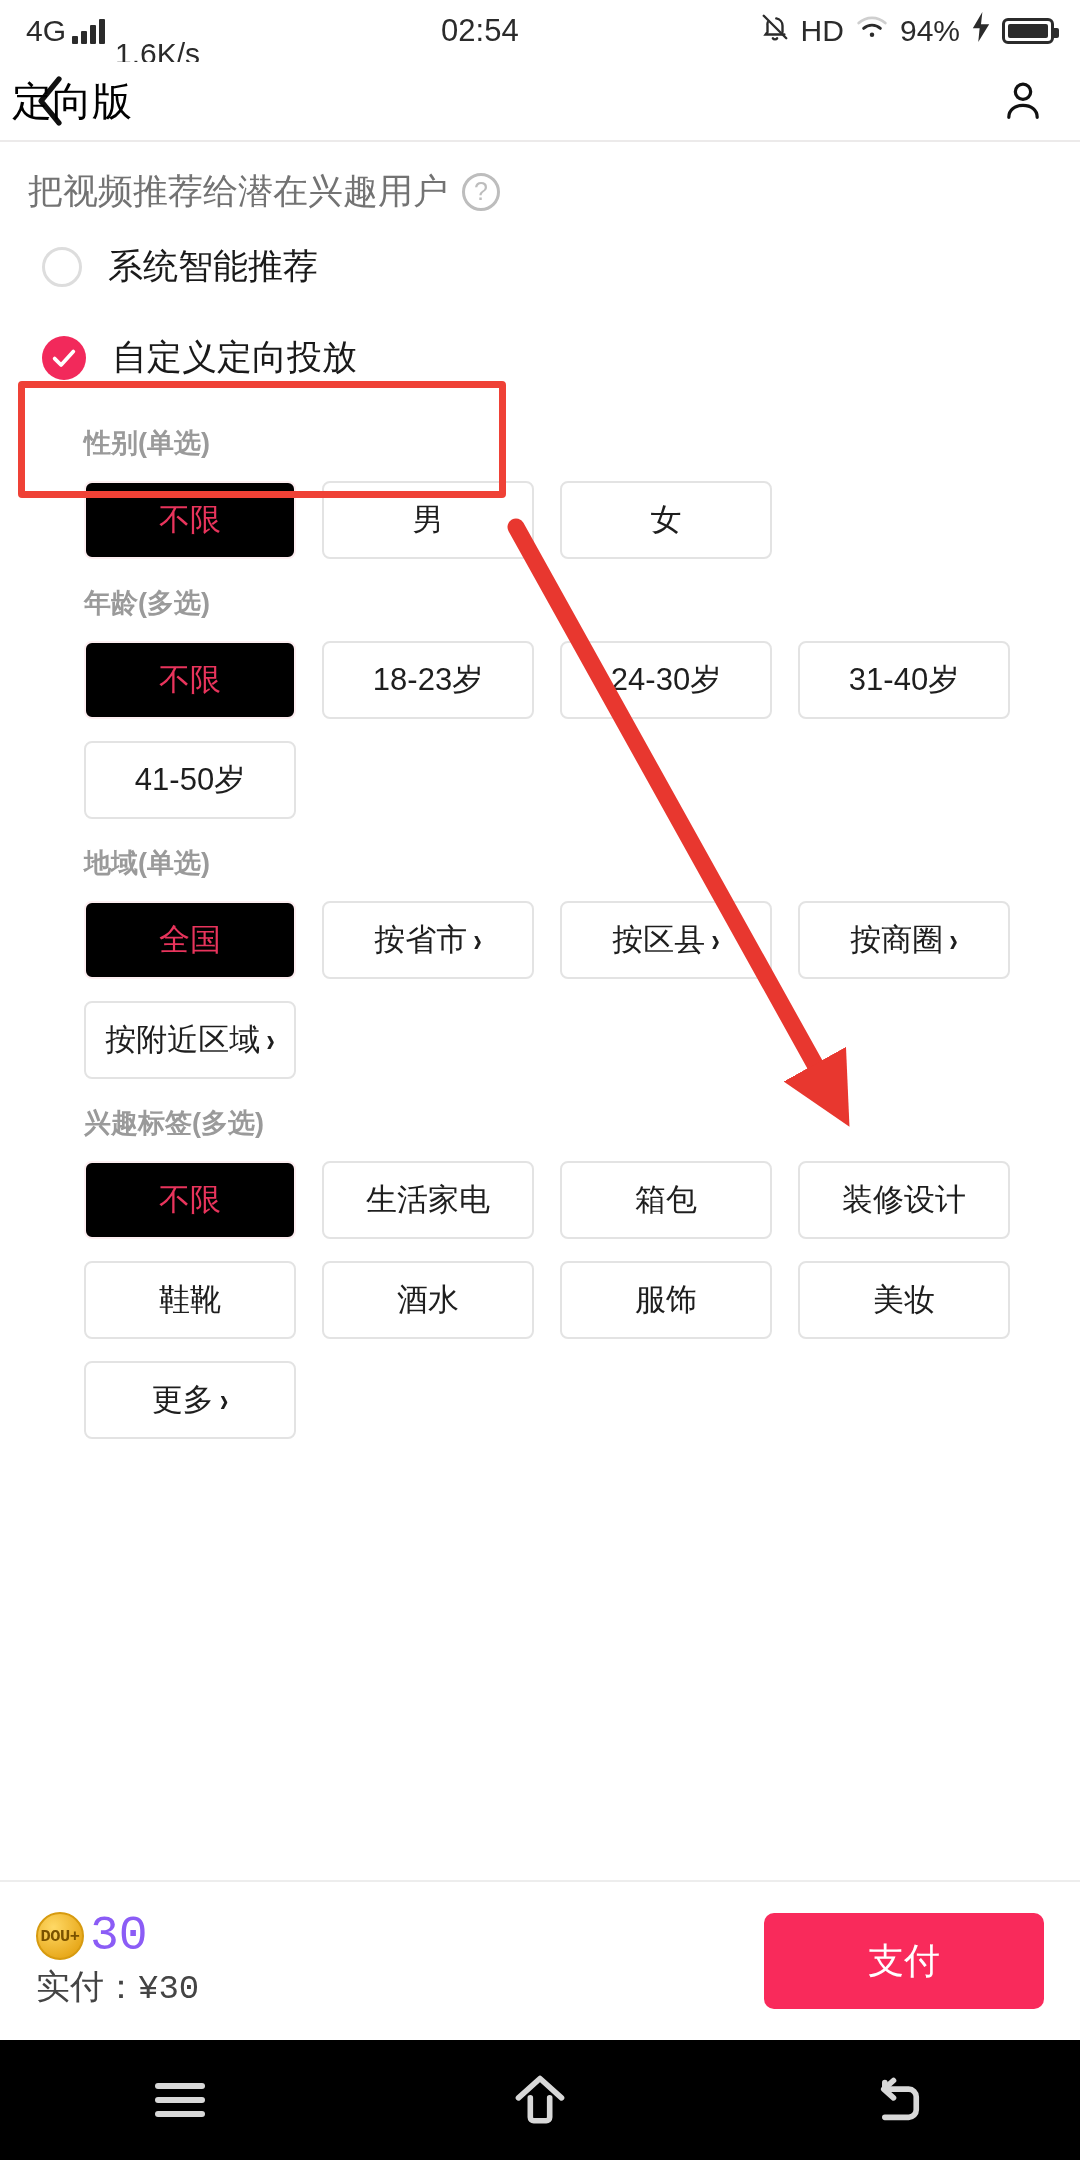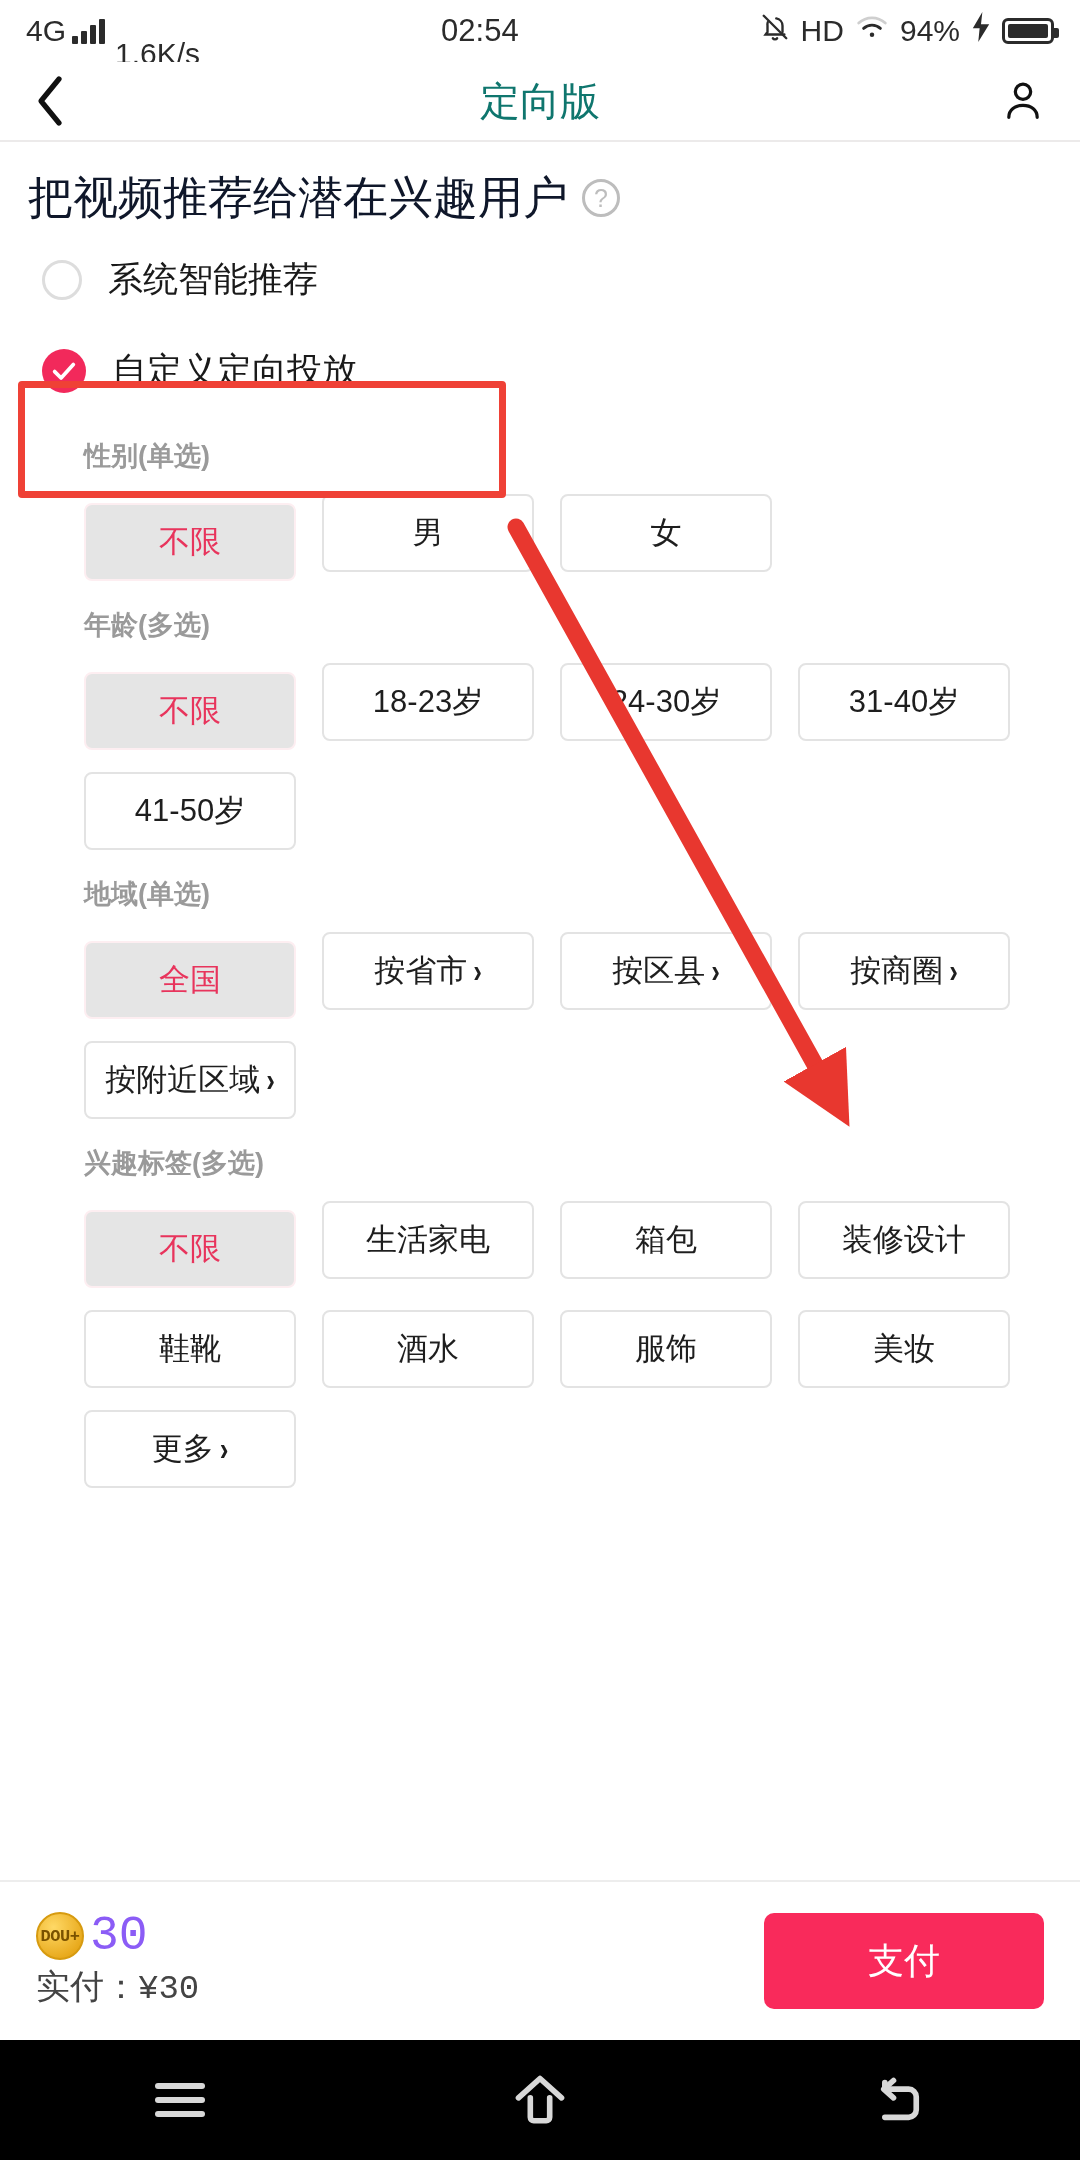--- a/index.html
+++ b/index.html
@@ -42,37 +42,37 @@
 
   
   .header{
     height:78px;width:100%;
     display:flex;align-items:center;
     padding:0 34px;
     background:#fff;
     position:relative;
   }
   .header-title{
-    position:absolute;left:0;right:0;text-align:center;
-    font-size:40px;color:#0f766e;font-weight:500;
+    position:absolute;left:12px;right:0;
+    font-size:40px;color:#000000;font-weight:500;
     pointer-events:none;
   }
   .icon-btn{display:flex;align-items:center;justify-content:center;}
   .spacer{flex:1;}
 
   
   .divider{height:2px;background:#eceaea;width:100%;}
 
   
   .content{padding:0 0 0 0;}
   .promo-row{
     display:flex;align-items:center;gap:14px;
     padding:26px 0 6px 28px;
   }
-  .promo-text{font-size:45px;color:#0f172a;}
+  .promo-text{font-size:35px;color:#737373;}
   .help-ic{
     width:38px;height:38px;border:3px solid #bdbdbd;border-radius:50%;
     display:flex;align-items:center;justify-content:center;
     font-size:25px;color:#bdbdbd;line-height:1;
   }
 
   .radio-row{
     display:flex;align-items:center;gap:26px;
     padding:22px 0 22px 42px;
   }
@@ -110,21 +110,21 @@
     padding:20px 0 4px 56px;
   }
   .chip{
     width:212px;height:78px;
     display:flex;align-items:center;justify-content:center;
     border:2px solid #e3e3e3;border-radius:8px;
     background:#fff;font-size:31px;color:#1e1e1e;
     white-space:nowrap;
   }
   .chip.sel{
-    background:#e5e5e5;border-color:#fdeef1;color:#e8345c;margin-top:9px;
+    background:#000000;border-color:#fdeef1;color:#e8345c;
   }
   .chip .caret{
     font-size:26px;margin-left:6px;color:#1e1e1e;font-weight:600;
     transform:scaleY(1.25);
   }
 
   
   .bottombar{
     position:absolute;left:0;right:0;bottom:120px;
     height:160px;background:#fff;

